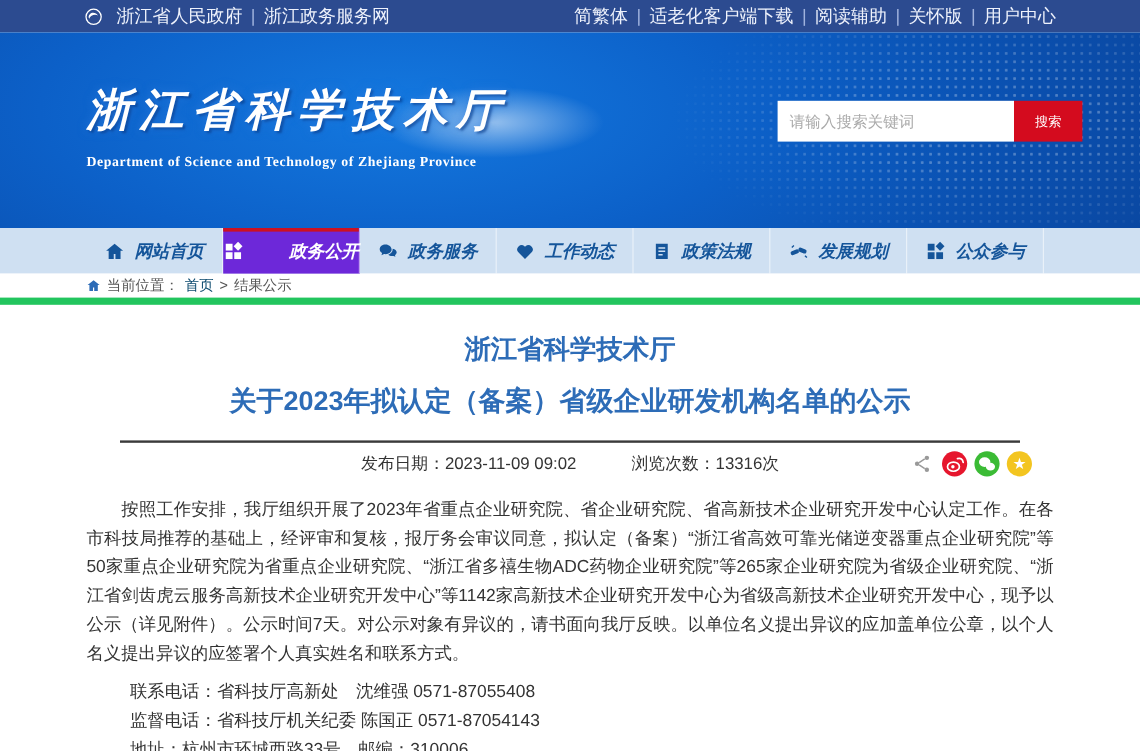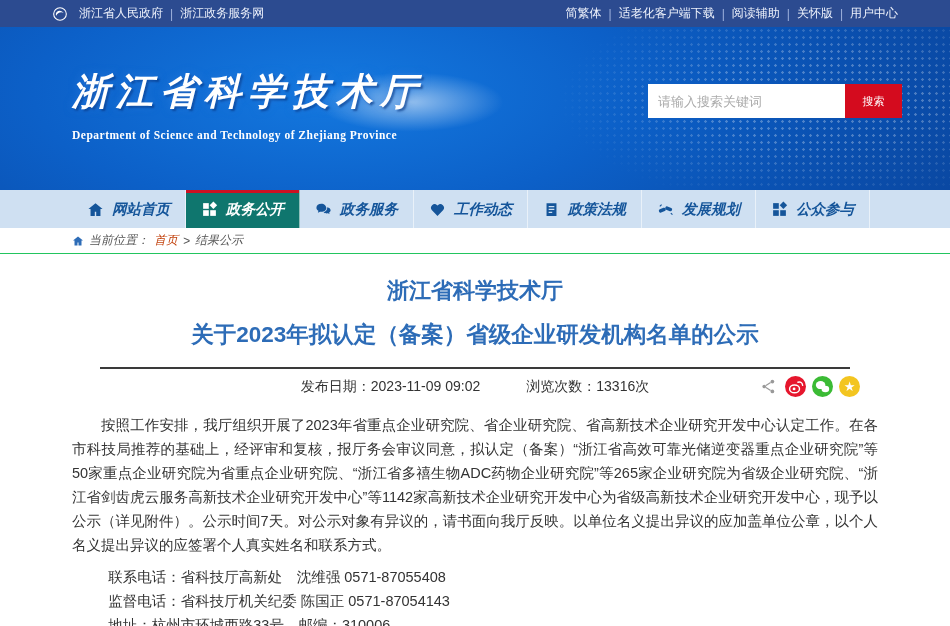--- a/index.html
+++ b/index.html
@@ -1,21 +1,21 @@
 <!DOCTYPE html>
 <html><head>
 <meta charset="utf-8">
 <style>
   * { margin:0; padding:0; box-sizing:border-box; }
   html,body { width:950px; height:626px; overflow:hidden; background:#fff;
     font-family:"Liberation Sans","DejaVu Sans",sans-serif; }
 
   
   .topbar { height:27px; background:#2c4b90; display:flex; align-items:center;
-    justify-content:space-between; padding:0 52px; color:#eef2fc; font-size:12px; }
+    justify-content:space-between; padding:0 70px; color:#eef2fc; font-size:15px; }
   .topbar .grp { display:flex; align-items:center; gap:7px; }
   .topbar a { color:#eef2fc; text-decoration:none; cursor:pointer; }
   .topbar .sep { color:#9fb2dd; }
   .gov-emblem { width:16px; height:16px; margin-right:4px; }
 
   
   .banner { position:relative; height:163px; overflow:hidden;
     background:radial-gradient(ellipse 70% 160% at 35% 40%, #1479e0 0%, #0c60c8 45%, #0a50b0 78%, #0a48a2 100%); }
   .banner .flare { position:absolute; left:300px; top:40px; width:220px; height:70px;
     background:radial-gradient(ellipse at center, rgba(255,255,255,.55) 0%, rgba(255,255,255,0) 60%); }
@@ -35,29 +35,29 @@
   .search-box input::placeholder { color:#aaa; }
   .search-box button { width:57px; height:34px; border:none; background:#d40b1e; color:#fff;
     font-size:11px; cursor:pointer; }
 
   
   .nav { height:38px; background:#cfe0f2; display:flex; padding-left:72px;font-style:italic; }
   .nav-item { width:114px; height:38px; display:flex; align-items:center; justify-content:center;
     gap:8px; color:#15559a; font-size:14.5px; font-weight:bold; cursor:pointer; position:relative;
     border-right:1px solid rgba(255,255,255,.55); }
   .nav-item svg { width:17px; height:17px; fill:#15559a; }
-  .nav-item.active { background:#0f766e; color:#fff; }
+  .nav-item.active { background:#6d28d9; color:#fff;justify-content:space-between; }
   .nav-item.active svg { fill:#fff; }
   .nav-item.active::before { content:""; position:absolute; top:0; left:0; right:0; height:3px; background:#cc1122; }
 
   
   .crumb { height:26px; display:flex; align-items:center; gap:5px; padding-left:72px;
-    font-size:12px; color:#555; border-bottom:1px solid #22c55e; background:#fff;font-style:italic; }
+    font-size:12px; color:#555; border-bottom:6px solid #22c55e; background:#fff; }
   .crumb svg { width:12px; height:12px; fill:#2d6cb7; }
-  .crumb a { color:#c2410c; text-decoration:none; cursor:pointer; }
+  .crumb a { color:#0c4a6e; text-decoration:none; cursor:pointer; }
 
   
   .article { width:806px; margin:0 auto; padding-top:26px; color:#333; }
   .art-title { text-align:center; color:#2d6cb7; font-size:22px; font-weight:600; line-height:1.0; }
   .art-title.l2 { margin-top:22px; font-size:22.5px; }
   .divider { border-top:2px solid #3a3a3a; margin:20px 28px 0 28px; }
   .meta-row { position:relative; height:36px; display:flex; align-items:center; justify-content:center;
     gap:46px; font-size:14px; color:#333; }
   .share-grp { position:absolute; right:18px; top:7px; display:flex; align-items:center; gap:6px; }
   .share-grp .sicon { width:21px; height:21px; border-radius:50%; display:flex; align-items:center;

